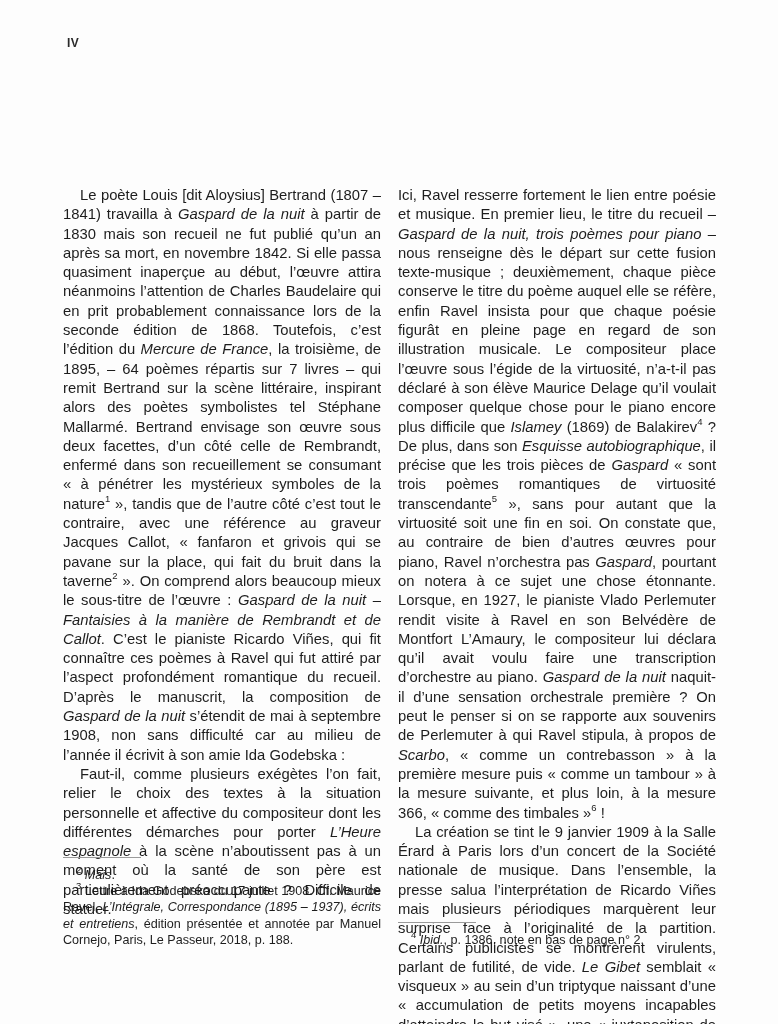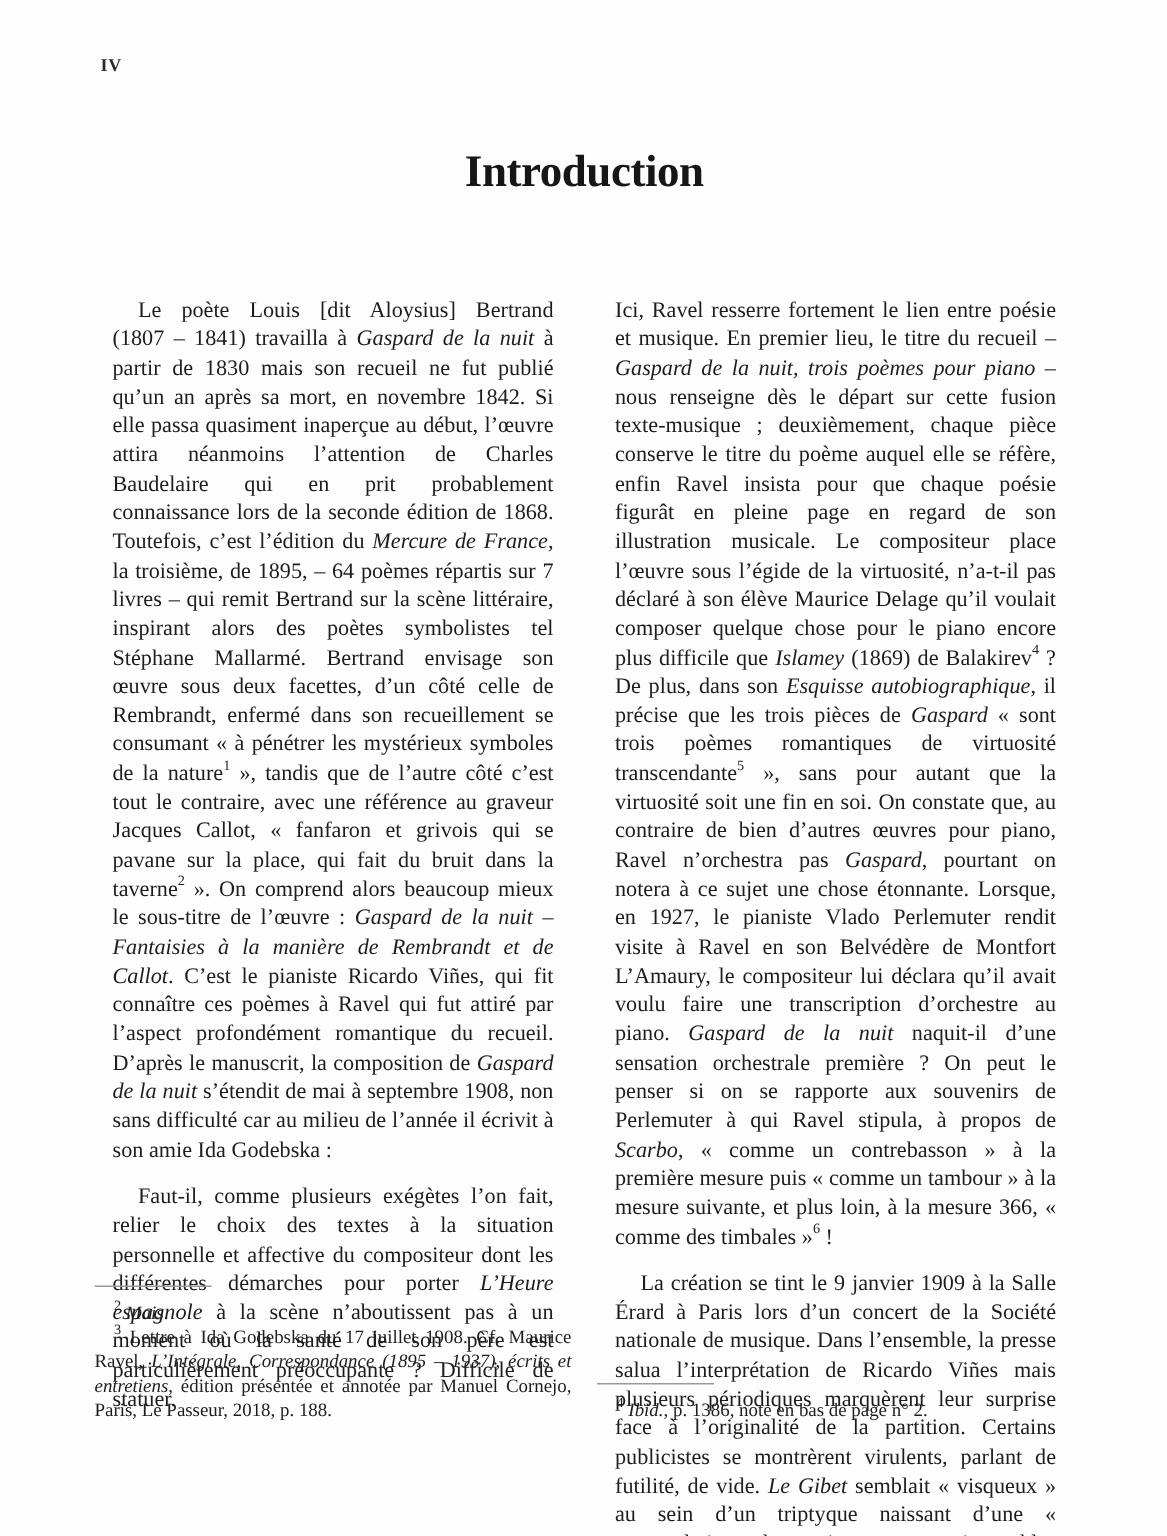--- a/index.html
+++ b/index.html
@@ -1,35 +1,35 @@
 <!DOCTYPE html>
 <html lang="fr"><head>
 <meta charset="utf-8">
 <style>
   html,body{margin:0;padding:0;background:#e8e8e8;}
   #page{
     position:relative;width:778px;height:1024px;background:#fdfdfd;
-    font-family:Liberation Serif, serif;color:#1d1d1d;overflow:hidden;
+    font-family:Liberation Sans, sans-serif;color:#1d1d1d;overflow:hidden;
   }
   #page-number{
     position:absolute;left:67px;top:36px;font-size:12px;font-weight:700;
     letter-spacing:.5px;color:#2a2a2a;
   }
   #page-title{
     position:absolute;left:63px;top:78px;width:653px;text-align:center;
     font-size:30px;font-weight:700;color:#161616;letter-spacing:-.3px;
   }
   #columns{
     position:absolute;left:63px;top:186px;width:653px;height:762px;
     display:flex;gap:17px;
   }
   .column{position:relative;width:318px;height:762px;}
   .body-text{position:absolute;top:0;left:0;right:0;}
   .para{
-    margin:12px;font-size:14.8px;line-height:19.3px;text-align:justify;
+    margin:0;font-size:14.8px;line-height:19.3px;text-align:justify;
     hyphens:auto;-webkit-hyphens:auto;
   }
   .para.indent{text-indent:17px;}
   .quote{
     margin:2px 0 2px 14px;font-size:13.7px;line-height:18px;
     text-align:justify;hyphens:auto;
   }
   .fnblock{position:absolute;bottom:0;left:0;right:0;}
   .fnrule{width:78px;border-top:1px solid #9a9a9a;margin:0 0 9px 0;}
   .footnote{
@@ -37,21 +37,20 @@
     text-indent:13px;hyphens:auto;
   }
   sup{font-size:9.5px;line-height:0;position:relative;top:-1px;}
   i{font-style:italic;}
 </style>
 </head>
 <body>
 
 <div id="page">
   <div id="page-number">IV</div>
-  <h1 id="page-title">Introduction</h1>
 
   <div id="columns">
     <div class="column">
       <div class="body-text">
           <p class="para indent">Le poète Louis [dit Aloysius] Bertrand (1807&nbsp;– 1841) travailla à <i>Gaspard de la nuit</i> à partir de 1830 mais son recueil ne fut publié qu’un an après sa mort, en novembre 1842. Si elle passa quasiment inaperçue au début, l’œuvre attira néanmoins l’attention de Charles Baudelaire qui en prit probablement connaissance lors de la seconde édition de 1868. Toutefois, c’est l’édition du <i>Mercure de France</i>, la troisième, de 1895, – 64 poèmes répartis sur 7 livres – qui remit Bertrand sur la scène littéraire, inspirant alors des poètes symbolistes tel Stéphane Mallarmé. Bertrand envisage son œuvre sous deux facettes, d’un côté celle de Rembrandt, enfermé dans son recueillement se consumant « à pénétrer les mystérieux symboles de la nature<sup>1</sup> », tandis que de l’autre côté c’est tout le contraire, avec une référence au graveur Jacques Callot, « fanfaron et grivois qui se pavane sur la place, qui fait du bruit dans la taverne<sup>2</sup> ». On comprend alors beaucoup mieux le sous-titre de l’œuvre : <i>Gaspard de la nuit – Fantaisies à la manière de Rembrandt et de Callot</i>. C’est le pianiste Ricardo Viñes, qui fit connaître ces poèmes à Ravel qui fut attiré par l’aspect profondément romantique du recueil. D’après le manuscrit, la composition de <i>Gaspard de la nuit</i> s’étendit de mai à septembre 1908, non sans difficulté car au milieu de l’année il écrivit à son amie Ida Godebska :</p>
           <p class="para indent">Faut-il, comme plusieurs exégètes l’on fait, relier le choix des textes à la situation personnelle et affective du compositeur dont les différentes démarches pour porter <i>L’Heure espagnole</i> à la scène n’aboutissent pas à un moment où la santé de son père est particulièrement préoccupante ? Difficile de statuer.</p>
         </div>
       <div class="fnblock">
         <div class="fnrule"></div>
         <div>

